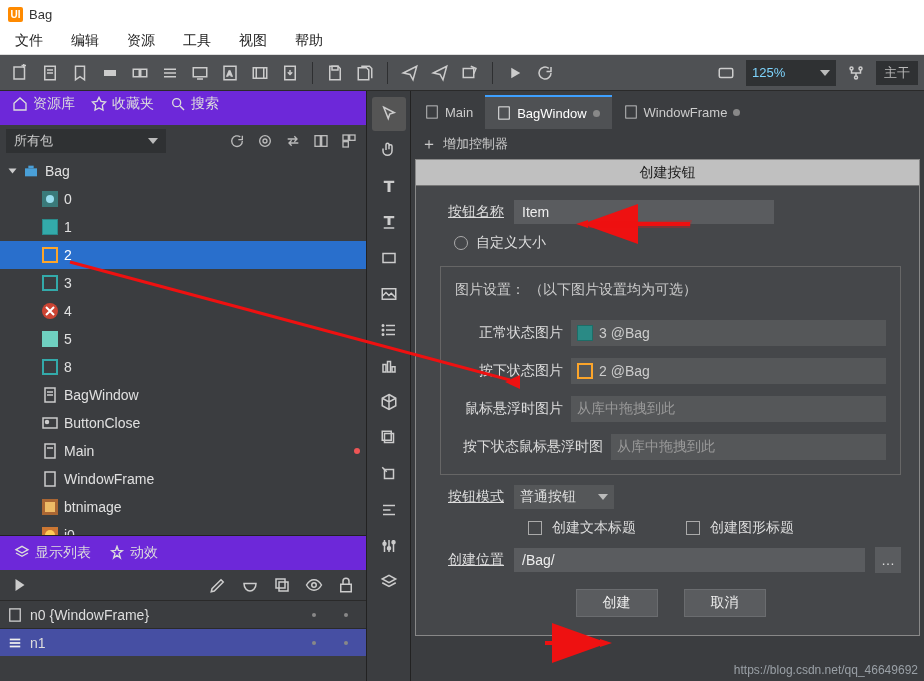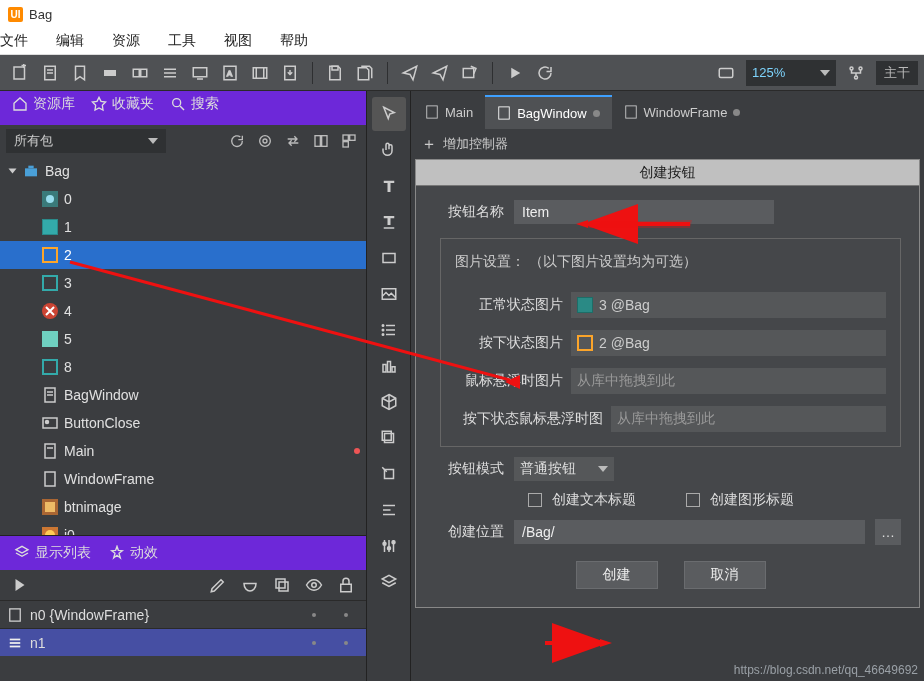--- a/index.html
+++ b/index.html
@@ -1,19 +1,19 @@
 <!DOCTYPE html>
 <html><head>
 <meta charset="utf-8">
 <style>
 * { box-sizing:border-box; margin:0; padding:0; font-family:"Microsoft YaHei",Arial,sans-serif; }
 body { width:924px; height:681px; background:#3b3d40; color:#d6d6d6; font-size:13px; overflow:hidden; position:relative; }
 .titlebar { background:#fff; height:28px; display:flex; align-items:center; padding:0 8px; gap:6px; color:#333; }
 .ui-badge { background:#ff8a00; color:#fff; font-size:10px; font-weight:bold; width:15px; height:15px; display:flex; align-items:center; justify-content:center; border-radius:2px; }
-.menubar { background:#fff; height:27px; display:flex; align-items:center; gap:28px; padding:0 0; color:#222; font-size:14px; border-bottom:1px solid #ddd; }
+.menubar { background:#fff; height:27px; display:flex; align-items:center; gap:28px; padding:0 15px; color:#222; font-size:14px; border-bottom:1px solid #ddd; }
 .menubar span { cursor:default; }
 .toolbar { background:#4f5154; height:36px; display:flex; align-items:center; padding:0 6px; gap:2px; border-bottom:1px solid #2a2a2a; }
 .tool { width:28px; height:28px; display:flex; align-items:center; justify-content:center; color:#ccc; border-radius:3px; }
 .tool svg { width:18px; height:18px; }
 .tool-sep { width:1px; height:22px; background:#2e2f31; margin:0 6px; }
 .zoom { display:flex; align-items:center; background:#2f3133; min-width:90px; height:26px; padding:0 6px; color:#7dd3fc; justify-content:space-between; }
 .toolbar-right { margin-left:auto; display:flex; align-items:center; gap:6px; }
 .master-btn { background:#2f3133; padding:3px 8px; color:#bbb; font-size:13px; }
 .body { display:flex; height:calc(681px - 28px - 27px - 36px); }
 
@@ -55,21 +55,21 @@
 .edtabs { height:38px; display:flex; align-items:flex-end; background:#3b3d40; padding-left:2px; }
 .edtab { display:flex; align-items:center; gap:6px; height:34px; padding:0 12px; color:#ccc; background:#3b3d40; position:relative; }
 .edtab.active { background:#4f5154; color:#fff; border-top:2px solid #3ea0ff; }
 .edtab .doticon { width:7px;height:7px;background:#888;border-radius:50%; }
 .ctrl-add { height:30px; display:flex; align-items:center; gap:6px; padding:0 10px; color:#ccc; }
 
 .dialog { margin:0 4px; border:1px solid #888; background:#45474a; display:flex; flex-direction:column; }
 .dialog-title { height:26px; background:#c0c0c0; color:#1a1a1a; display:flex; align-items:center; justify-content:center; font-size:14px; border-bottom:1px solid #777; position:relative; }
 .dialog-body { padding:14px 18px 18px 24px; display:flex; flex-direction:column; gap:10px; color:#ddd; font-size:14px; }
 .form-row { display:flex; align-items:center; gap:10px; }
-.label { min-width:64px; text-align:right; color:#ddd; }
+.label { min-width:64px; text-align:right; color:#ddd;text-decoration:underline; }
 .inp { background:#5a5c5f; border:none; color:#eee; height:24px; padding:0 8px; flex:1; font-size:14px; }
 .radio { width:14px;height:14px;border-radius:50%;border:1px solid #aaa;display:inline-flex;align-items:center;justify-content:center;}
 .radio.checked::after { content:"";width:7px;height:7px;border-radius:50%;background:#ddd; }
 .fieldset { border:1px solid #666; padding:14px 14px 14px 14px; margin-top:4px; display:flex; flex-direction:column; gap:12px; }
 .fs-title { color:#ccc; font-size:14px; margin-bottom:9px; }
 .img-row { display:flex; align-items:center; gap:8px; }
 .img-label { min-width:108px; text-align:right; color:#ddd; font-size:14px; }
 .img-field { background:#555759; height:26px; flex:1; display:flex; align-items:center; gap:6px; padding:0 6px; color:#ccc; }
 .sw { width:16px;height:16px; }
 .sw.teal { background:#2a8a85; border:1px solid #1d6d67; }
@@ -571,20 +571,24 @@
         <span>增加控制器</span>
       </div>
 
     <div class="dialog">
       <div class="dialog-title">创建按钮</div>
       <div class="dialog-body">
         <div class="form-row">
           <span class="label">按钮名称</span>
           <input class="inp" style="max-width: 260px;" value="Item">
         </div>
+        <div class="form-row" style="margin-left:14px;gap:8px">
+          <span class="radio"></span>
+          <span>自定义大小</span>
+        </div>
         <div class="fieldset">
           <div class="fs-title">图片设置：  （以下图片设置均为可选）</div>
           <div class="img-row">
             <span class="img-label">正常状态图片</span>
             <div class="img-field">
                 <span class="sw teal"></span>
                 <span>3 @Bag</span>
               </div>
           </div>
           <div class="img-row">

